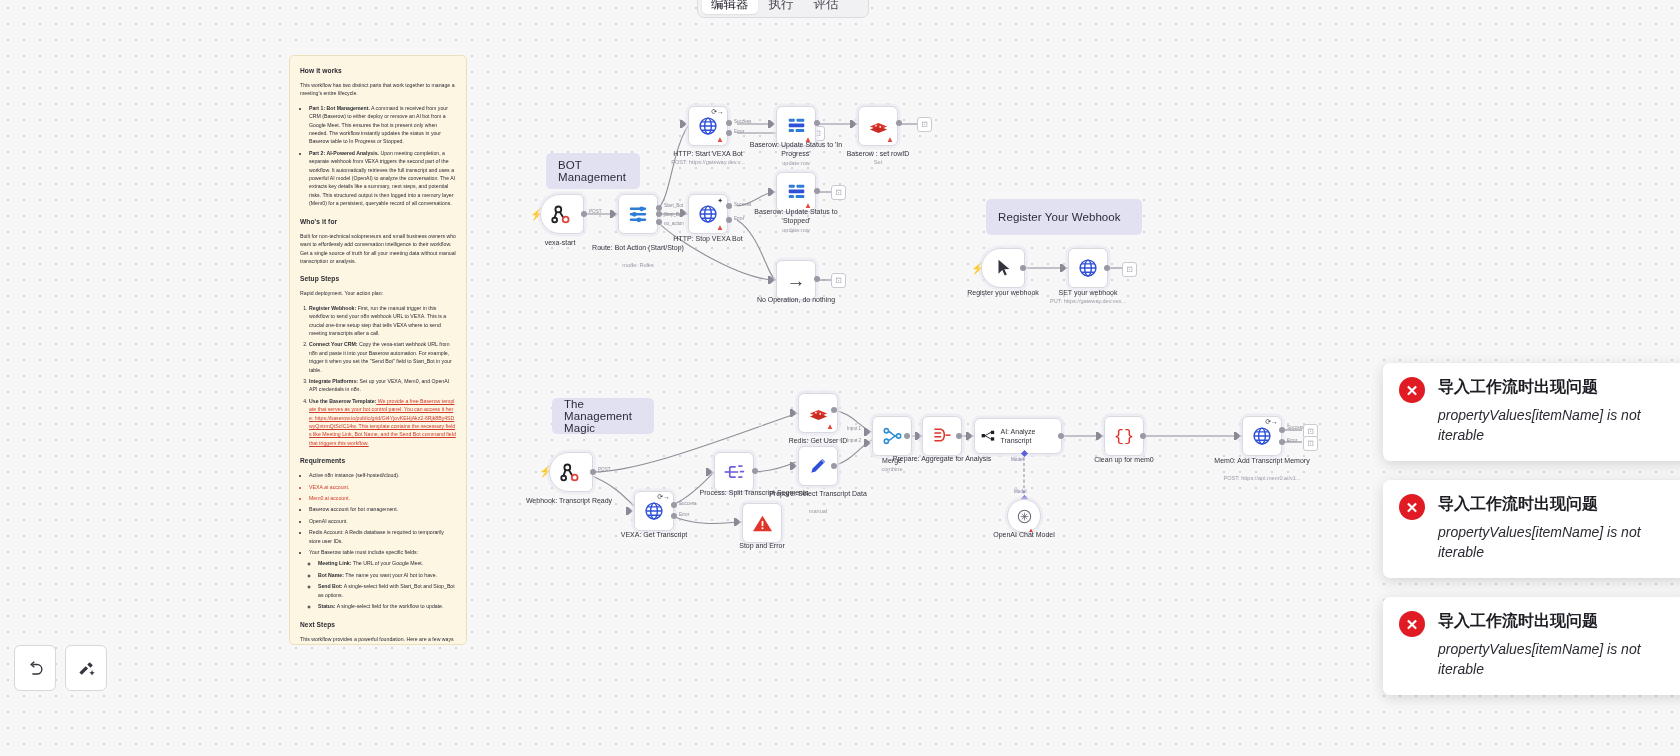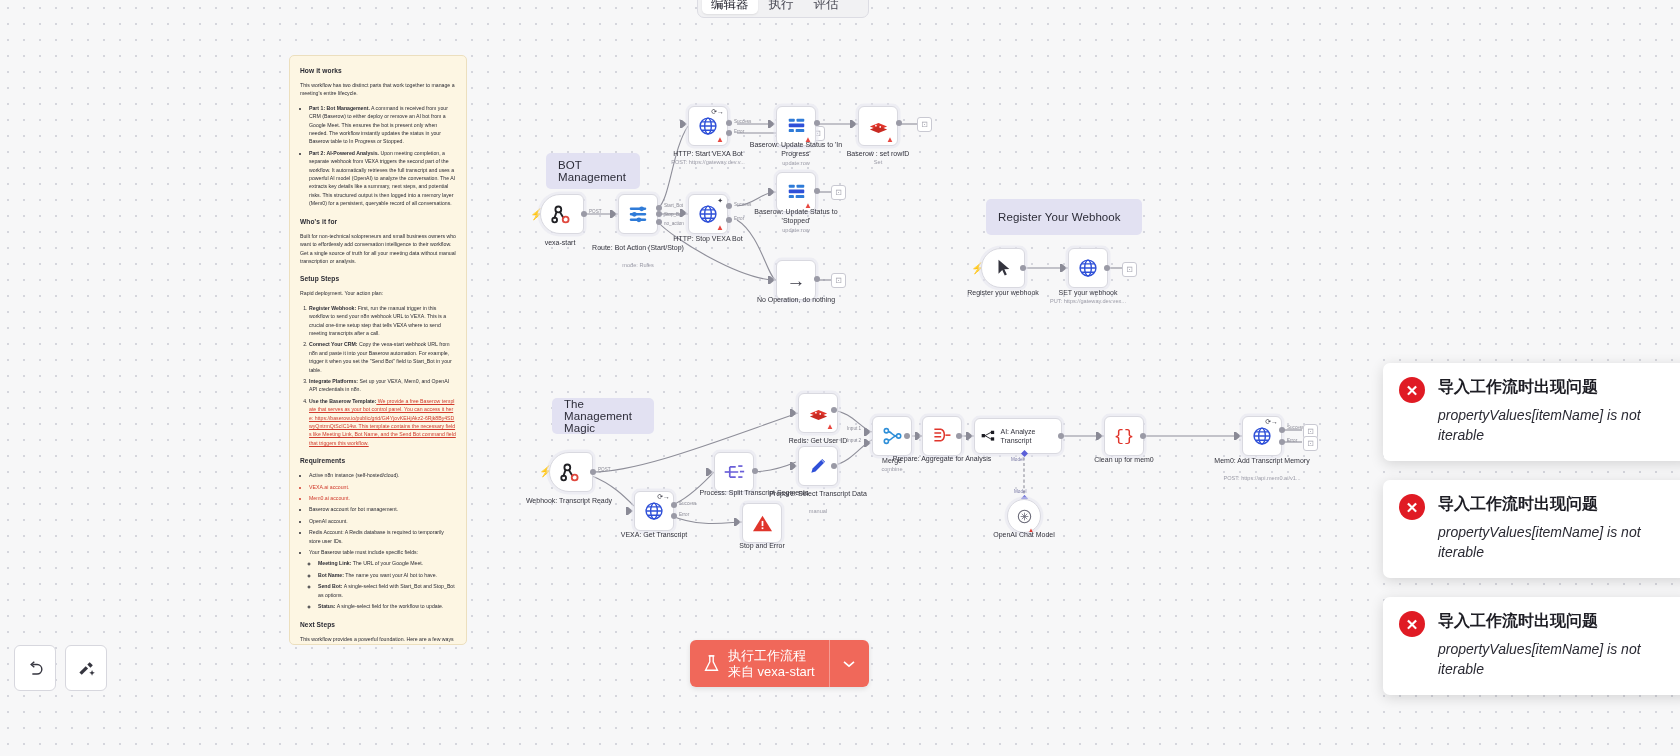--- a/index.html
+++ b/index.html
@@ -578,37 +578,20 @@
     </div>
     <div class="sqbtn">
       <svg width="19" height="19" viewBox="0 0 24 24">
         <path d="M3 17 L11 9 L14 12 L6 20 Z" fill="#35353f"></path>
         <path d="M13 7 L16 4 L20 8 L17 11 Z" fill="#35353f"></path>
         <path d="M19 14 l1 2.5 2.5 1 -2.5 1 -1 2.5 -1 -2.5 -2.5 -1 2.5 -1 Z" fill="#35353f"></path>
       </svg>
     </div>
   </div>
 
-  <div class="exec-wrap">
-    <div class="exec-main">
-      <svg width="17" height="19" viewBox="0 0 20 22">
-        <path d="M8 2 V9 L3 19 H17 L12 9 V2 Z" fill="none" stroke="#fff" stroke-width="1.6"></path>
-        <path d="M6.5 2 H13.5" stroke="#fff" stroke-width="1.6"></path>
-      </svg>
-      <span class="txt">
-        <span>执行工作流程</span>
-        <span>来自 vexa-start</span>
-      </span>
-    </div>
-    <div class="exec-caret">
-      <svg width="12" height="8" viewBox="0 0 12 8">
-        <path d="M1 1.8 L6 6.2 L11 1.8" fill="none" stroke="#fff" stroke-width="1.6"></path>
-      </svg>
-    </div>
-  </div>
 
   <div class="toast" style="top:363px;">
     <div class="x">✕</div>
     <div>
       <div class="ttl">导入工作流时出现问题</div>
       <div class="msg">propertyValues[itemName] is not</div>
       <div class="msg">iterable</div>
     </div>
   </div>
   <div class="toast" style="top:480px;">

